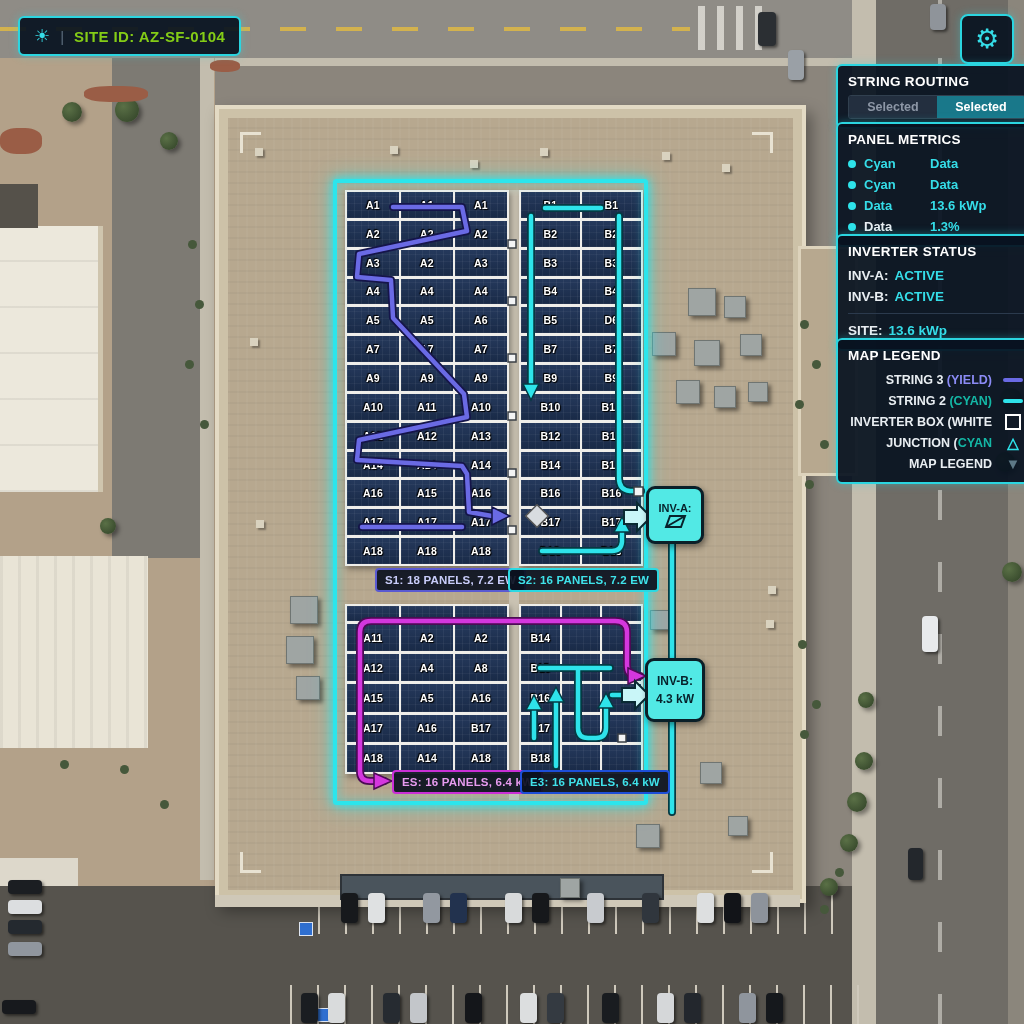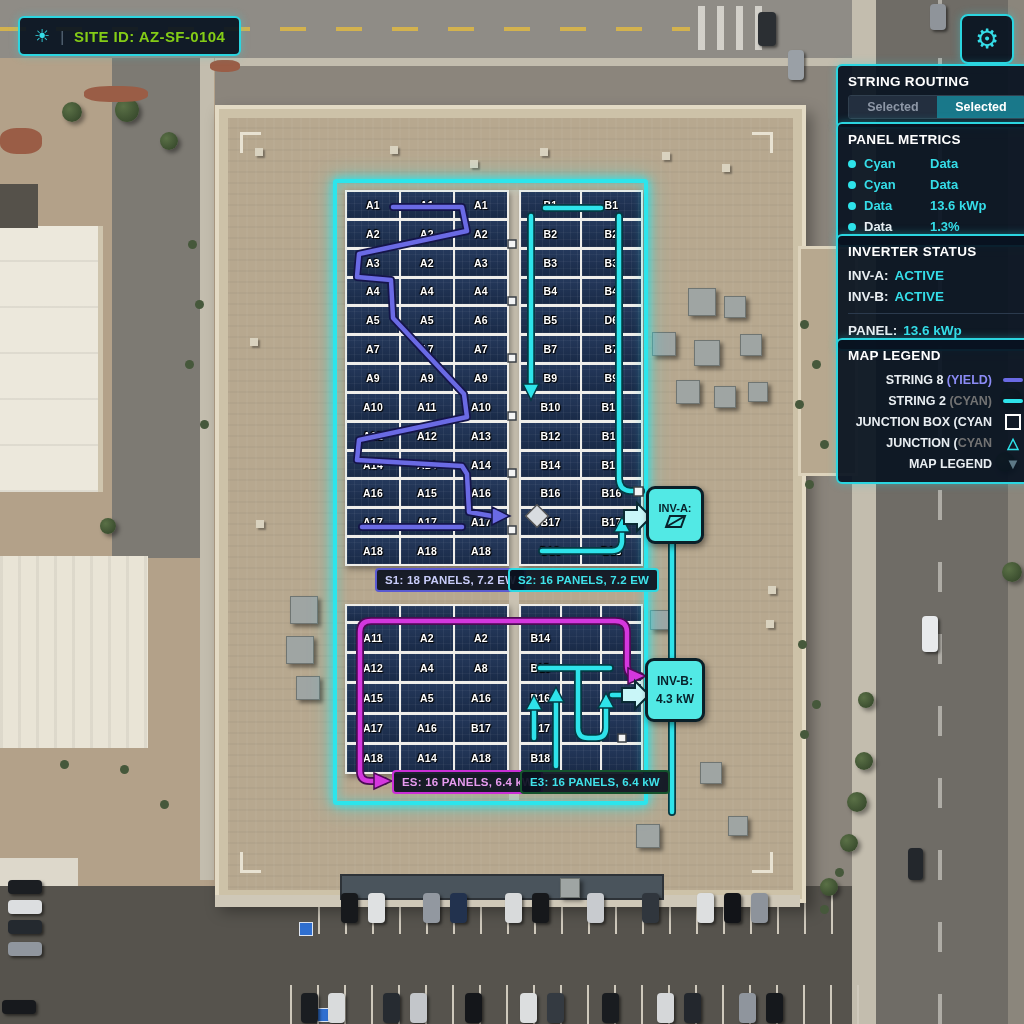--- a/index.html
+++ b/index.html
@@ -59,21 +59,21 @@
   #e3{left:519px;top:604px;width:120px;height:166px;grid-template-columns:repeat(3,1fr);}
   .glowrect{left:333px;top:179px;width:307px;height:618px;border:4px solid #2ce5ec;border-radius:3px;z-index:4;
     box-shadow:0 0 10px #2ce5ec,0 0 22px rgba(44,229,236,.55),inset 0 0 12px rgba(44,229,236,.5);}
   #routes{position:absolute;inset:0;z-index:5;pointer-events:none;}
   .chip{position:absolute;z-index:6;height:18px;display:flex;align-items:center;padding:1px 8px;
     border-radius:4px;background:rgba(10,16,30,.92);font-size:11.5px;font-weight:bold;letter-spacing:.2px;
     white-space:nowrap;}
   #chip-s1{left:375px;top:568px;border:2px solid #5a5ad2;color:#c9cdfa;}
   #chip-s2{left:508px;top:568px;border:2px solid #2bd9e2;color:#3fe2ea;}
   #chip-es{left:392px;top:770px;border:2px solid #c92fd6;color:#e79bef;}
-  #chip-e3{left:520px;top:770px;border:2px solid #14532d;color:#3fe2ea;}
+  #chip-e3{left:520px;top:770px;border:2px solid #1d4ed8;color:#3fe2ea;}
   .invbox{position:absolute;z-index:6;background:#52e9e5;border:3px solid #0a1f28;border-radius:9px;
     display:flex;flex-direction:column;align-items:center;justify-content:center;
     box-shadow:2px 3px 6px rgba(0,0,0,.45);color:#07222b;font-weight:800;}
   #inv-a{left:646px;top:486px;width:52px;height:52px;font-size:11px;}
   #inv-b{left:645px;top:658px;width:54px;height:58px;font-size:12px;line-height:1.5;}
   
   .hud{position:absolute;z-index:10;background:rgba(8,18,32,.93);border:2px solid #2bd5e0;border-radius:6px;
     box-shadow:0 0 8px rgba(40,220,230,.35);color:#fff;}
   #hdr{left:18px;top:16px;height:36px;display:flex;align-items:center;gap:10px;padding:0 14px;}
   #hdr .sun{color:#35dde8;font-size:18px;}
@@ -93,21 +93,21 @@
   #p-metrics{top:122px;}
   .mrow{display:grid;grid-template-columns:16px 66px 1fr;align-items:center;height:21px;font-size:13px;font-weight:bold;}
   .dot{width:8px;height:8px;border-radius:50%;background:#2ee3ea;}
   .cy{color:#35dde8;} .wh{color:#e9eef2;}
   #p-inverter{top:234px;}
   .irow{font-size:13.5px;font-weight:bold;height:21px;display:flex;gap:6px;align-items:center;}
   .divline{height:1px;background:#2b3a4d;margin:6px 0;}
   #p-legend{top:338px;}
   .lrow{display:flex;justify-content:flex-end;align-items:center;gap:8px;height:21px;
     font-size:12.5px;font-weight:bold;color:#e9eef2;white-space:pre;}
-  .lg-indigo{color:#8b8bf5;} .lg-cyan{color:#737373;}
+  .lg-indigo{color:#8b8bf5;} .lg-cyan{color:#14b8a6;}
   .sw{width:26px;display:flex;justify-content:center;align-items:center;}
   .sw-line{width:20px;height:4px;border-radius:2px;}
   .sw-sq{width:12px;height:12px;border:2px solid #fff;}
   .sw-tri{font-size:15px;color:#2ee3ea;line-height:1;}
   .sw-trif{font-size:15px;color:#5d7886;line-height:1;}
   
   .car{position:absolute;border-radius:4px;box-shadow:2px 2px 3px rgba(0,0,0,.5);z-index:1;}
   .tree{position:absolute;border-radius:50%;background:radial-gradient(circle at 35% 35%,#5a7046,#2f4026);
     box-shadow:3px 3px 4px rgba(0,0,0,.4);z-index:1;}
   .shrub{position:absolute;border-radius:50%;background:#46583b;z-index:1;}
@@ -659,37 +659,37 @@
     <div class="irow">
         <span class="wh">INV-A:</span>
         <span class="cy">ACTIVE</span>
       </div>
     <div class="irow">
         <span class="wh">INV-B:</span>
         <span class="cy">ACTIVE</span>
       </div>
     <div class="divline"></div>
     <div class="irow">
-        <span class="wh">PANEL:</span>
+        <span class="wh">SITE:</span>
         <span class="cy">13.6 kWp</span>
       </div>
   </div>
 
   <div id="p-legend" class="hud panel">
     <h3>MAP LEGEND</h3>
     <div class="lrow">
-      <span><span>STRING 8 </span><span class="lg-indigo">(YIELD)</span></span>
+      <span><span>STRING 3 </span><span class="lg-indigo">(YIELD)</span></span>
       <span class="sw"><span class="sw-line" style="background:#6a6ae4;"></span></span>
     </div>
     <div class="lrow">
       <span><span>STRING 2 </span><span class="lg-cyan">(CYAN)</span></span>
       <span class="sw"><span class="sw-line" style="background:#2ee3ea;"></span></span>
     </div>
     <div class="lrow">
-      <span><span>JUNCTION BOX (CYAN</span></span>
+      <span><span>INVERTER BOX (WHITE</span></span>
       <span class="sw"><span class="sw-sq"></span></span>
     </div>
     <div class="lrow">
       <span><span>JUNCTION (</span><span class="lg-cyan">CYAN</span></span>
       <span class="sw sw-tri">△</span>
     </div>
     <div class="lrow">
       <span><span>MAP LEGEND</span></span>
       <span class="sw sw-trif">▼</span>
     </div>

